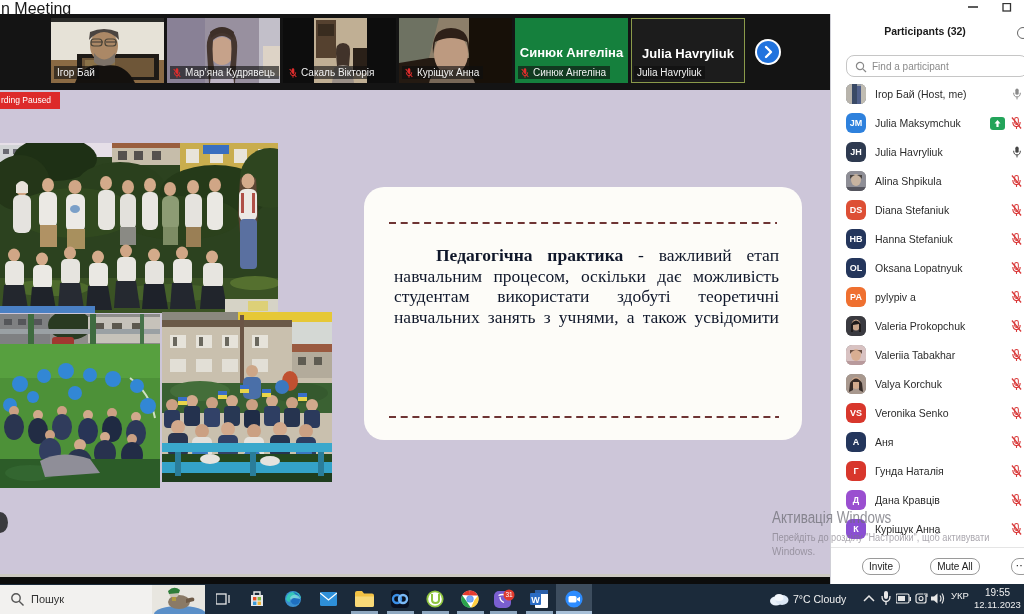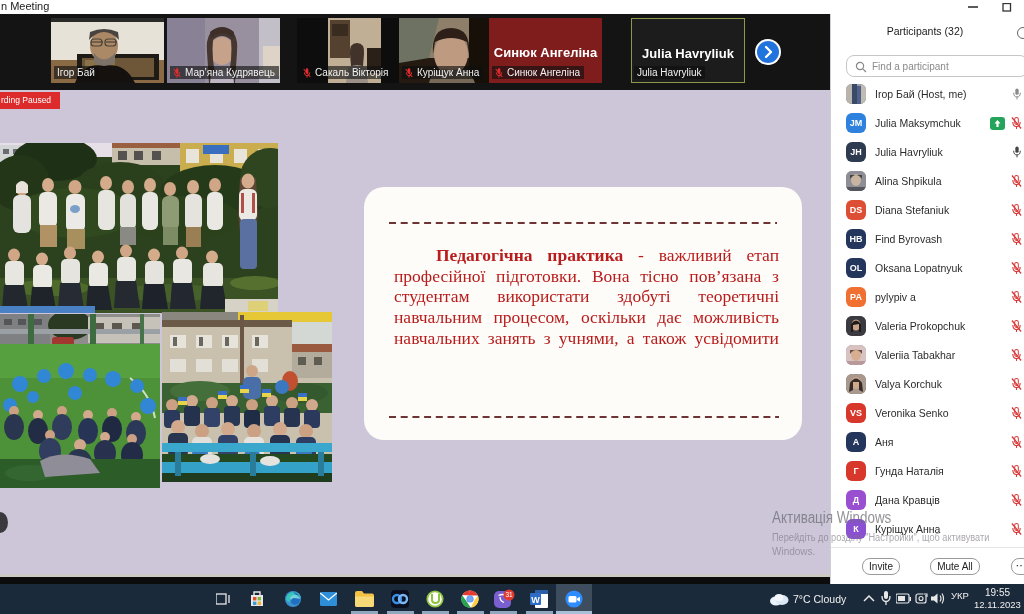--- a/index.html
+++ b/index.html
@@ -10,21 +10,21 @@
 .cname{position:absolute;left:0;right:0;top:27px;text-align:center;color:#fff;font-weight:bold;font-size:13px;white-space:nowrap}
 .micred{display:inline-block;margin-right:4px}
 .row{position:absolute;left:845px;width:179px;height:29px}
 .av{position:absolute;left:1px;top:4px;width:20px;height:20px;border-radius:6px;color:#fff;font-size:9px;font-weight:bold;text-align:center;line-height:20px;overflow:hidden}
 .nm{position:absolute;left:30px;top:8px;font-size:10.5px;color:#2b2b2b;white-space:nowrap}
 .ric{position:absolute;right:2px;top:7px}
 </style></head>
 <body>
 
 <div class="abs" style="left:0;top:0;width:1024px;height:14px;background:#fff">
- <span style="position:absolute;left:1px;top:0px;font-size:11px;color:#1a1a1a">n Meeting</span>
+ <span style="position:absolute;left:1px;top:0px;font-size:16px;color:#1a1a1a">n Meeting</span>
 </div>
 
 <div class="abs" style="left:0;top:14px;width:830px;height:76px;background:#141414">
 
  <div class="tile" style="left:51px;width:113px;background:#20201e">
   <svg width="113" height="65" style="position:absolute;left:0;top:0">
    <rect x="0" y="0" width="113" height="65" fill="#e6e2d7"></rect>
    <rect x="0" y="0" width="113" height="4" fill="#2a2a28"></rect>
    <rect x="0" y="42" width="113" height="23" fill="#8a6a44"></rect>
    <rect x="26" y="36" width="82" height="26" fill="#1e1a16"></rect>
@@ -53,21 +53,21 @@
    <path d="M44 56 Q55 49 66 56 L67 65 L43 65 Z" fill="#bdb4c4"></path>
   </svg>
   <div class="nlab"><svg class="micred" width="8" height="10" viewBox="0 0 12 14">
           <rect x="4" y="0" width="4" height="8" rx="2" fill="#e02d2d"></rect>
           <path d="M2 6 Q2 11 6 11 Q10 11 10 6" stroke="#e02d2d" stroke-width="1.5" fill="none"></path>
           <line x1="6" y1="11" x2="6" y2="14" stroke="#e02d2d" stroke-width="1.5"></line>
           <line x1="1" y1="1" x2="11" y2="13" stroke="#e02d2d" stroke-width="1.6"></line>
         </svg>Мар’яна Кудрявець</div>
  </div>
 
- <div class="tile" style="left:297px;width:113px;background:#a16207">
+ <div class="tile" style="left:283px;width:113px;background:#a16207">
   <svg width="113" height="65" style="position:absolute;left:0;top:0">
    <rect x="0" y="0" width="113" height="65" fill="#0d0d0d"></rect>
    <rect x="31" y="0" width="53" height="65" fill="#c0af94"></rect>
    <rect x="33" y="2" width="20" height="38" fill="#55412f"></rect>
    <rect x="35" y="6" width="16" height="12" fill="#392c1f"></rect>
    <ellipse cx="60" cy="36" rx="7" ry="8" fill="#c6a185"></ellipse>
    <path d="M53 36 Q52 25 60 25 Q68 25 67 36 L66 48 L54 48 Z" fill="#41332a"></path>
    <path d="M51 50 Q60 44 69 50 L71 65 L49 65 Z" fill="#9a9088"></path>
    <rect x="70" y="30" width="14" height="25" fill="#2a2018"></rect>
   </svg>
@@ -90,21 +90,21 @@
    <path d="M30 65 Q34 48 52 52 Q70 48 76 65 Z" fill="#786858"></path>
   </svg>
   <div class="nlab"><svg class="micred" width="8" height="10" viewBox="0 0 12 14">
           <rect x="4" y="0" width="4" height="8" rx="2" fill="#e02d2d"></rect>
           <path d="M2 6 Q2 11 6 11 Q10 11 10 6" stroke="#e02d2d" stroke-width="1.5" fill="none"></path>
           <line x1="6" y1="11" x2="6" y2="14" stroke="#e02d2d" stroke-width="1.5"></line>
           <line x1="1" y1="1" x2="11" y2="13" stroke="#e02d2d" stroke-width="1.6"></line>
         </svg>Куріщук Анна</div>
  </div>
 
- <div class="tile" style="left:489px;width:113px;background:#7f1d1d">
+ <div class="tile" style="left:515px;width:113px;background:#15803d">
   <div class="cname">Синюк Ангеліна</div>
   <div class="nlab"><svg class="micred" width="8" height="10" viewBox="0 0 12 14">
           <rect x="4" y="0" width="4" height="8" rx="2" fill="#e02d2d"></rect>
           <path d="M2 6 Q2 11 6 11 Q10 11 10 6" stroke="#e02d2d" stroke-width="1.5" fill="none"></path>
           <line x1="6" y1="11" x2="6" y2="14" stroke="#e02d2d" stroke-width="1.5"></line>
           <line x1="1" y1="1" x2="11" y2="13" stroke="#e02d2d" stroke-width="1.6"></line>
         </svg>Синюк Ангеліна</div>
  </div>
 
  <div class="tile" style="left:631px;width:114px;background:#1c1c1c;border:1px solid #8a9a4a">
@@ -389,39 +389,54 @@
   <ellipse cx="210" cy="316" rx="10" ry="5" fill="#e6e3de"></ellipse>
       <ellipse cx="270" cy="318" rx="10" ry="5" fill="#e6e3de"></ellipse>
  </g>
 </svg>
 
 <div class="abs" style="left:364px;top:187px;width:438px;height:253px;background:#fdfcf8;border-radius:20px;z-index:6"></div>
 <svg class="abs" style="left:364px;top:187px;z-index:7" width="438" height="253">
  <line x1="25" y1="36" x2="413" y2="36" stroke="#6e3434" stroke-width="2" stroke-dasharray="7,4.7"></line>
  <line x1="25" y1="230" x2="415" y2="230" stroke="#6e3434" stroke-width="2" stroke-dasharray="7,4.7"></line>
 </svg>
-<div class="abs" style="left:394px;top:245px;width:385px;font-family:'Liberation Serif',serif;font-size:17.5px;color:#b91c1c;z-index:8">
+<div class="abs" style="left:394px;top:245px;width:385px;font-family:'Liberation Serif',serif;font-size:17.5px;color:#0f172a;z-index:8">
  <div style="height:20.7px;text-align:justify;text-align-last:justify"><span style="display:inline-block;width:42px"></span><b>Педагогічна практика</b> - важливий етап</div>
- <div style="height:20.7px;text-align:justify;text-align-last:justify">професійної підготовки. Вона тісно пов’язана з</div>
+ <div style="height:20.7px;text-align:justify;text-align-last:justify">навчальним процесом, оскільки дає можливість</div>
  <div style="height:20.7px;text-align:justify;text-align-last:justify">студентам використати здобуті теоретичні</div>
- <div style="height:20.7px;text-align:justify;text-align-last:justify">навчальним процесом, оскільки дає можливість</div>
  <div style="height:20.7px;text-align:justify;text-align-last:justify">навчальних занять з учнями, а також усвідомити</div>
 </div>
 
 <div class="abs" style="left:772px;top:509px;color:rgba(110,110,118,.75);font-size:16px;z-index:30;transform:scaleX(.84);transform-origin:0 0">Активація Windows</div>
 <div class="abs" style="left:772px;top:532px;color:rgba(125,120,130,.65);font-size:10px;z-index:30;white-space:nowrap;transform:scaleX(.92);transform-origin:0 0">Перейдіть до розділу "Настройки", щоб активувати</div>
 <div class="abs" style="left:772px;top:546px;color:rgba(125,120,130,.65);font-size:10px;z-index:30">Windows.</div>
 
 <div class="abs" style="left:-8px;top:512px;width:16px;height:21px;border-radius:50%;background:#3a3a3e"></div>
 
 <div class="abs" style="left:0;top:574px;width:830px;height:3px;background:#ccc9c2"></div>
 <div class="abs" style="left:0;top:577px;width:830px;height:7px;background:#0c0c0c"></div>
 
 <div class="abs" style="left:0;top:584px;width:1024px;height:30px;background:#1b2a3a;z-index:20">
 
+ <div class="abs" style="left:0;top:1px;width:205px;height:29px;background:#f2f1ef">
+  <svg class="abs" style="left:10px;top:7px" width="15" height="15" viewBox="0 0 15 15">
+        <circle cx="6" cy="6" r="4.2" fill="none" stroke="#555" stroke-width="1.4"></circle>
+        <line x1="9.2" y1="9.2" x2="13.5" y2="13.5" stroke="#555" stroke-width="1.4"></line>
+      </svg>
+  <span class="abs" style="left:31px;top:8px;font-size:11px;color:#333">Пошук</span>
+  <svg class="abs" style="left:152px;top:0" width="53" height="29">
+   <rect x="0" y="0" width="53" height="29" fill="#e8e6e0"></rect>
+   <ellipse cx="28" cy="29" rx="26" ry="8" fill="#5a8fc8"></ellipse>
+   <ellipse cx="27" cy="17" rx="11" ry="7" fill="#8a7a66"></ellipse>
+   <path d="M34 14 Q44 10 42 16 L34 18 Z" fill="#6e5a46"></path>
+   <circle cx="22" cy="8" r="5" fill="#c8c2b4"></circle>
+   <path d="M16 6 Q22 0 28 5 L27 8 L17 9 Z" fill="#2e7d3a"></path>
+   <rect x="20" y="12" width="4" height="4" fill="#b09a40"></rect>
+  </svg>
+ </div>
 
  <svg class="abs" style="left:216px;top:8px" width="16" height="14" viewBox="0 0 16 14">
       <rect x="0" y="2" width="10" height="10" fill="none" stroke="#e8e8e8" stroke-width="1.3"></rect>
       <line x1="13" y1="3" x2="13" y2="11" stroke="#e8e8e8" stroke-width="1.3"></line>
     </svg>
 
  <svg class="abs" style="left:249px;top:7px" width="16" height="16" viewBox="0 0 16 16">
       <path d="M2 4 L14 4 L14 15 L2 15 Z" fill="#e8e8e8"></path>
       <path d="M5 4 L5 1 L11 1 L11 4" fill="none" stroke="#e8e8e8" stroke-width="1.4"></path>
       <rect x="4" y="6" width="3.4" height="3.4" fill="#e44e27"></rect>
@@ -531,21 +546,21 @@
  <span class="abs" style="left:951px;top:6px;font-size:9.5px;color:#f0f0f0">УКР</span>
  <span class="abs" style="left:985px;top:3px;font-size:10px;color:#f0f0f0">19:55</span>
  <span class="abs" style="left:974px;top:15px;font-size:9.5px;color:#f0f0f0">12.11.2023</span>
 </div>
 
 <div class="abs" style="left:830px;top:14px;width:194px;height:570px;background:#fff;border-left:1px solid #cfcfd6;z-index:25"></div>
 <svg class="abs" style="left:966px;top:3px;z-index:26" width="50" height="10">
     <line x1="2" y1="4" x2="12" y2="4" stroke="#333" stroke-width="1.6"></line>
     <rect x="37" y="0.5" width="7.5" height="7.5" fill="none" stroke="#333" stroke-width="1.3"></rect>
   </svg>
-<div class="abs" style="left:830px;top:25px;width:190px;height:15px;text-align:center;font-size:10.5px;font-weight:normal;color:#1a1a1a;z-index:26">Participants (32)</div>
+<div class="abs" style="left:830px;top:25px;width:190px;height:15px;text-align:center;font-size:10.5px;font-weight:bold;color:#1a1a1a;z-index:26">Participants (32)</div>
 <div class="abs" style="left:1017px;top:27px;width:12px;height:12px;border-radius:50%;border:1.4px solid #666;z-index:26"></div>
 <div class="abs" style="left:846px;top:55px;width:182px;height:22px;background:#fff;border:1px solid #c6c6c6;border-radius:8px;z-index:26">
     <svg style="position:absolute;left:8px;top:5px" width="12" height="12" viewBox="0 0 12 12">
       <circle cx="5" cy="5" r="3.6" fill="none" stroke="#888" stroke-width="1.2"></circle>
       <line x1="7.8" y1="7.8" x2="11" y2="11" stroke="#888" stroke-width="1.2"></line>
     </svg>
     <span style="position:absolute;left:25px;top:5px;font-size:10px;color:#8a8a8a">Find a participant</span>
   </div>
 <div class="row" style="top:79.5px;z-index:26">
     <div class="av" style="background:#888"><svg width="20" height="20">
@@ -604,21 +619,21 @@
     <span class="nm">Diana Stefaniuk</span>
     <span class="ric"><svg width="11" height="14" viewBox="0 0 12 14">
         <rect x="4" y="1" width="4" height="7.5" rx="2" fill="#fff" stroke="#d93939" stroke-width="1.1"></rect>
         <path d="M2 6 Q2 11 6 11 Q10 11 10 6" stroke="#d93939" stroke-width="1.2" fill="none"></path>
         <line x1="6" y1="11" x2="6" y2="13.5" stroke="#d93939" stroke-width="1.2"></line>
         <line x1="1" y1="1" x2="11" y2="13" stroke="#d93939" stroke-width="1.4"></line>
       </svg></span>
   </div>
 <div class="row" style="top:224.5px;z-index:26">
     <div class="av" style="background:#24365c">HB</div>
-    <span class="nm">Find Byrovash</span>
+    <span class="nm">Hanna Stefaniuk</span>
     <span class="ric"><svg width="11" height="14" viewBox="0 0 12 14">
         <rect x="4" y="1" width="4" height="7.5" rx="2" fill="#fff" stroke="#d93939" stroke-width="1.1"></rect>
         <path d="M2 6 Q2 11 6 11 Q10 11 10 6" stroke="#d93939" stroke-width="1.2" fill="none"></path>
         <line x1="6" y1="11" x2="6" y2="13.5" stroke="#d93939" stroke-width="1.2"></line>
         <line x1="1" y1="1" x2="11" y2="13" stroke="#d93939" stroke-width="1.4"></line>
       </svg></span>
   </div>
 <div class="row" style="top:253.5px;z-index:26">
     <div class="av" style="background:#24365c">OL</div>
     <span class="nm">Oksana Lopatnyuk</span>

